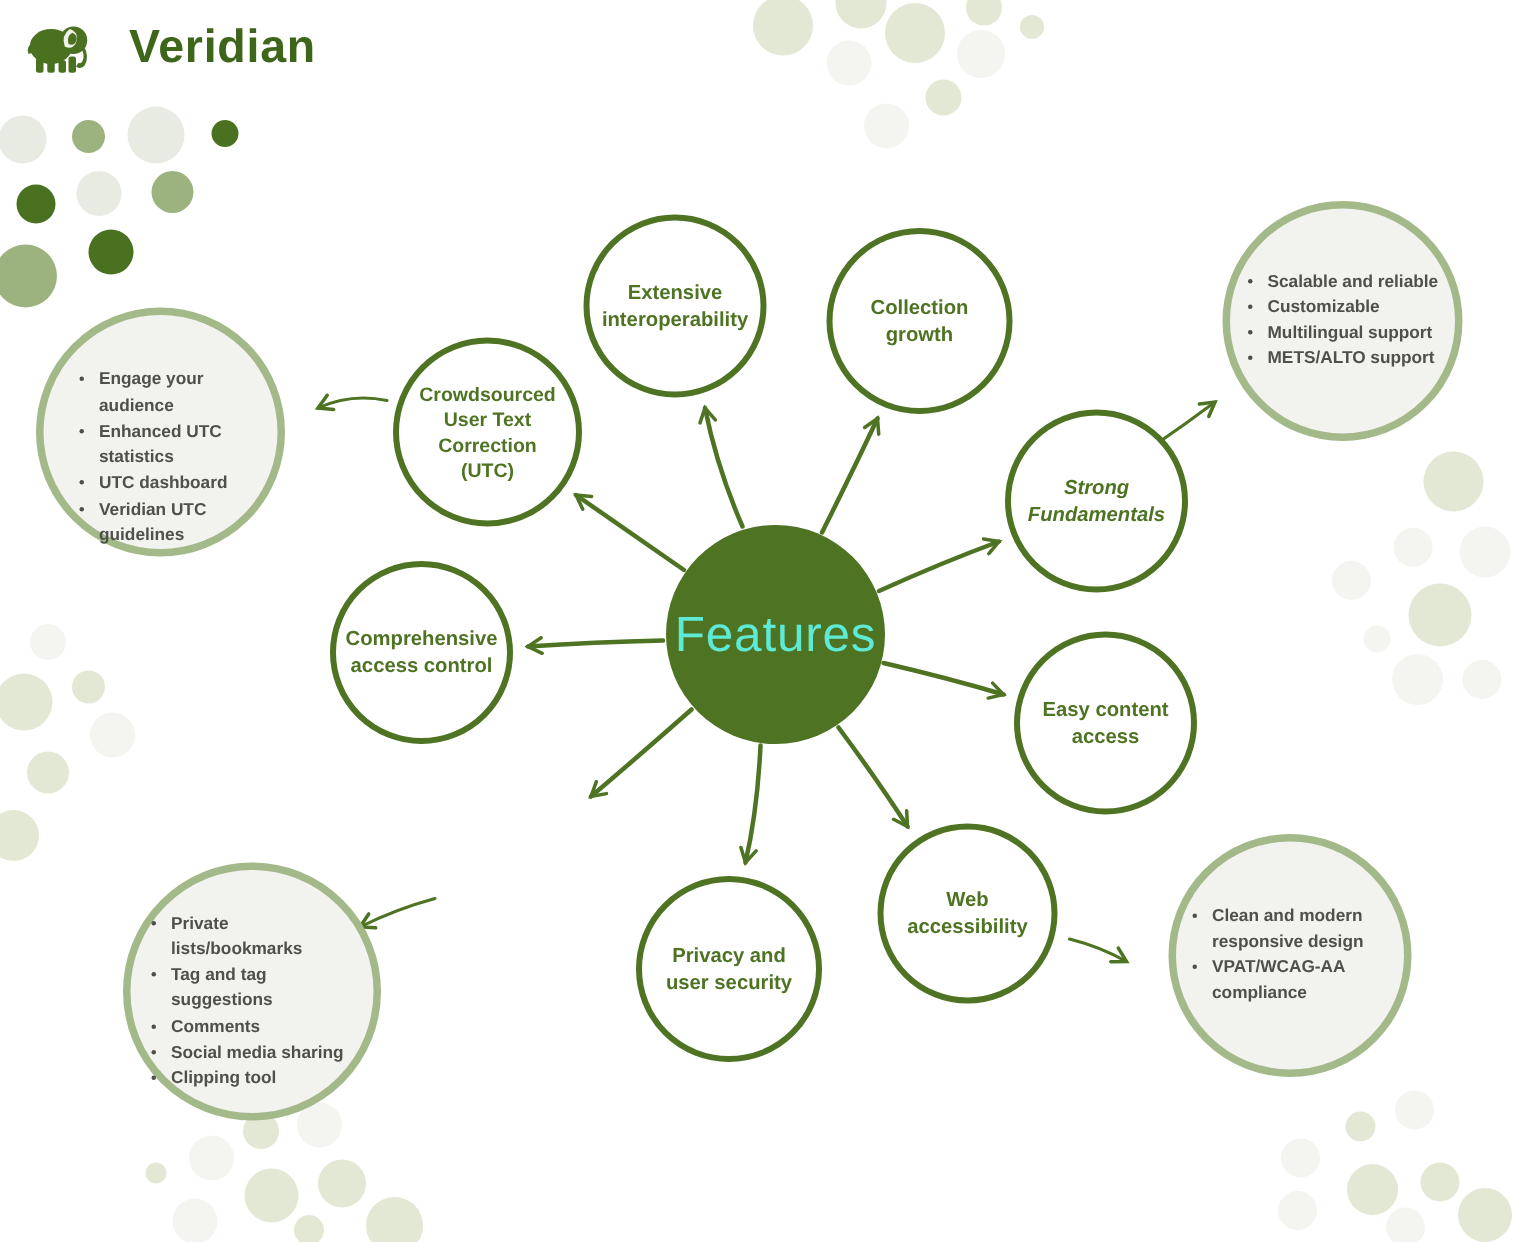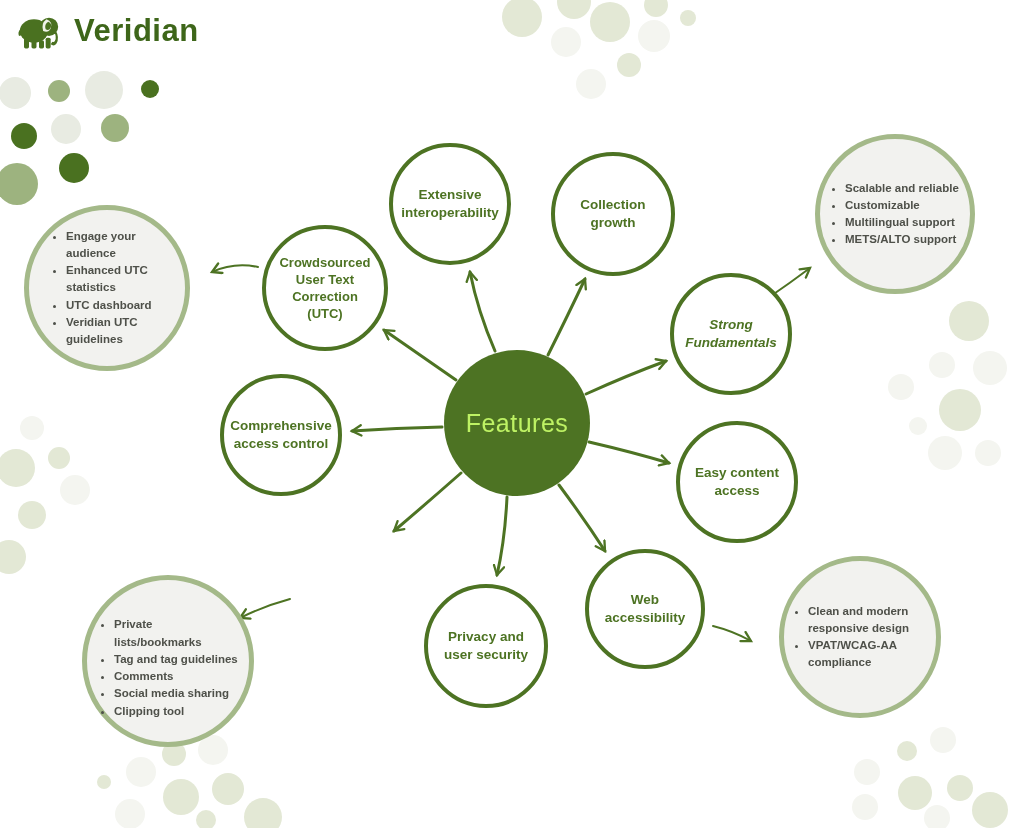--- a/index.html
+++ b/index.html
@@ -8,31 +8,31 @@
     --callout-fill:#f2f2ef;
     --bullet:#4e5049;
   }
   *{box-sizing:border-box;}
   html,body{margin:0;padding:0;}
   body{font-family:"Liberation Sans", sans-serif; background:#ffffff;}
   .canvas{position:relative; width:1009px; height:828px; background:#ffffff; overflow:hidden;}
   .bg-svg, .arrow-svg{position:absolute; left:0; top:0; width:1009px; height:828px;}
   .bg-svg{z-index:0;}
   .arrow-svg{z-index:1; pointer-events:none;}
-  .logo{position:absolute; left:14px; top:10px; display:flex; align-items:center; gap:10px; z-index:3;}
+  .logo{position:absolute; left:14px; top:10px; display:flex; align-items:center; gap:22px; z-index:3;}
   .logo-text{font-size:31px; font-weight:800; color:#3e661a; letter-spacing:0.5px;}
   .node{
     position:absolute; z-index:2; border:4px solid var(--green); border-radius:50%;
     background:#ffffff; display:flex; align-items:center; justify-content:center;
     text-align:center; color:var(--green); font-weight:bold; font-size:13.5px;
     line-height:1.32; padding:9px;
   }
   .center-node{
-    background:var(--green); color:#bef264; border:none; font-weight:400;
-    font-size:25px; letter-spacing:0.5px;
+    background:var(--green); color:#5eead4; border:none; font-weight:400;
+    font-size:33px; letter-spacing:0.5px;
   }
   .callout{
     position:absolute; z-index:2; border:5px solid var(--sage); border-radius:50%;
     background:var(--callout-fill); display:flex; align-items:center; justify-content:center;
   }
   .callout ul{
     margin:0; padding-left:17px; font-size:11.5px; font-weight:bold;
     color:var(--bullet); line-height:1.5; text-align:left;
   }
 </style>
@@ -170,40 +170,40 @@
   <div class="node" style="left:585px; top:549px; width:120px; height:120px;">
     <span>Web accessibility</span>
   </div>
   <div class="node" style="left:220px; top:374px; width:122px; height:122px;">
     <span>Comprehensive access control</span>
   </div>
   <div class="node" style="left:262px; top:225px; width:126px; height:126px; padding:7px; font-size:13px;">
     <span>Crowdsourced User Text Correction (UTC)</span>
   </div>
 
-  <div class="callout" style="left:24px; top:205px; width:166px; height:166px;">
+  <div class="callout" style="left:24px; top:205px; width:166px; height:166px;align-items:flex-end;">
     <ul style="width:116px;">
         <li>Engage your audience</li>
         <li>Enhanced UTC statistics</li>
         <li>UTC dashboard</li>
         <li>Veridian UTC guidelines</li>
       </ul>
   </div>
   <div class="callout" style="left:815px; top:134px; width:160px; height:160px;">
     <ul style="width:134px;">
         <li>Scalable and reliable</li>
         <li>Customizable</li>
         <li>Multilingual support</li>
         <li>METS/ALTO support</li>
       </ul>
   </div>
   <div class="callout" style="left:82px; top:575px; width:172px; height:172px;">
     <ul style="width:142px;margin-top:14px;">
         <li>Private lists/bookmarks</li>
-        <li>Tag and tag guidelines</li>
+        <li>Tag and tag suggestions</li>
         <li>Comments</li>
         <li>Social media sharing</li>
         <li>Clipping tool</li>
       </ul>
   </div>
   <div class="callout" style="left:779px; top:556px; width:162px; height:162px;">
     <ul style="width:138px;">
         <li>Clean and modern responsive design</li>
         <li>VPAT/WCAG-AA compliance</li>
       </ul>

